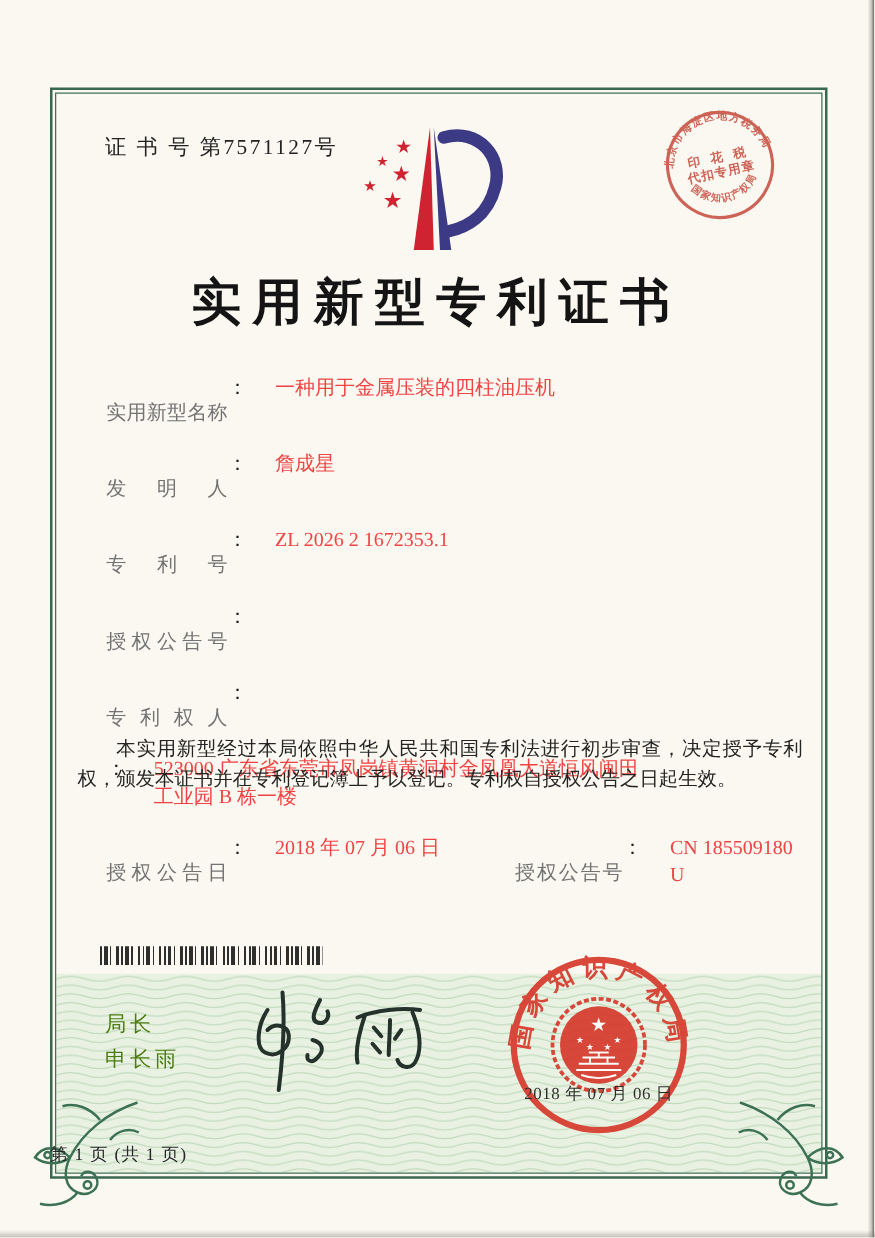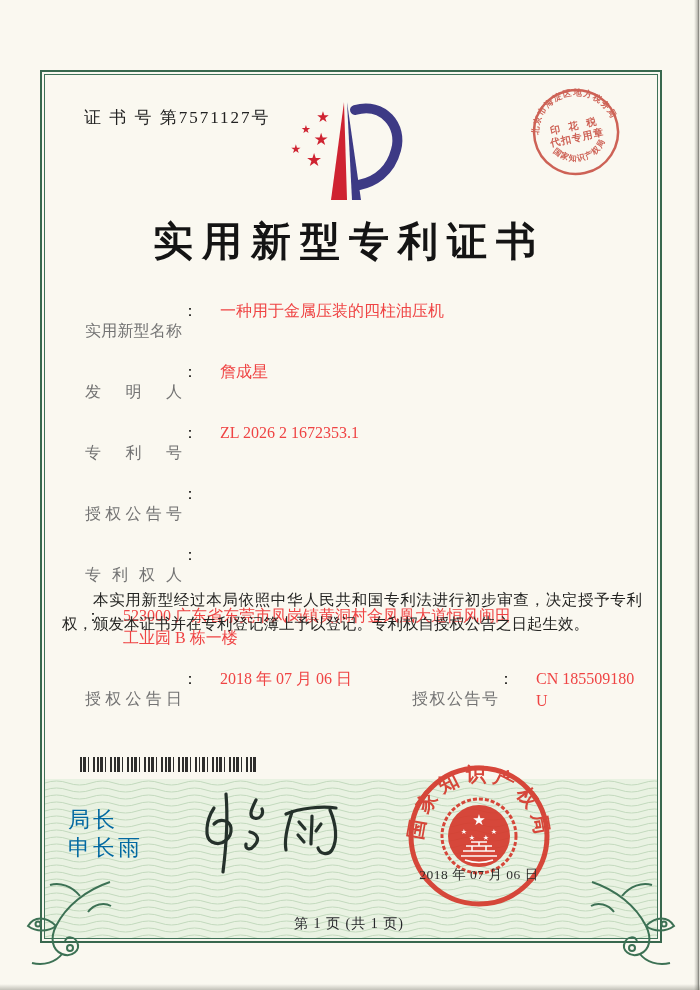--- a/index.html
+++ b/index.html
@@ -38,23 +38,23 @@
   .paras p{margin:0;text-indent:2em;}
   
   .barcode{left:80px;top:757px;width:178px;height:15px;
     background:repeating-linear-gradient(90deg,
       #2e2e2c 0 1.5px,transparent 1.5px 3px,
       #2e2e2c 3px 6px,transparent 6px 8px,
       #2e2e2c 8px 9px,transparent 9px 13px,
       #2e2e2c 13px 15px,transparent 15px 17px);}
   
   .band{left:45px;top:779px;width:612px;height:159px;background:#e9f2e2;}
-  .director{left:68px;top:806px;font-size:22px;letter-spacing:3px;color:#0369a1;line-height:28px;
+  .director{left:84px;top:806px;font-size:17px;letter-spacing:3px;color:#4d7c0f;line-height:28px;
     font-family:"Liberation Sans","DejaVu Sans",sans-serif;}
-  .footer{left:40px;top:915px;width:618px;text-align:center;font-size:14px;color:#26262a;letter-spacing:1px;}
+  .footer{left:40px;top:915px;width:618px;font-size:14px;color:#26262a;letter-spacing:1px;}
   svg text{font-family:"Liberation Serif","DejaVu Serif",serif;}
 </style>
 </head>
 <body>
 
 <div class="abs" style="left:0;top:0;width:700px;height:990px;text-decoration:underline;">
 
   <div class="abs band">
     <svg width="612" height="159">
       <defs>

